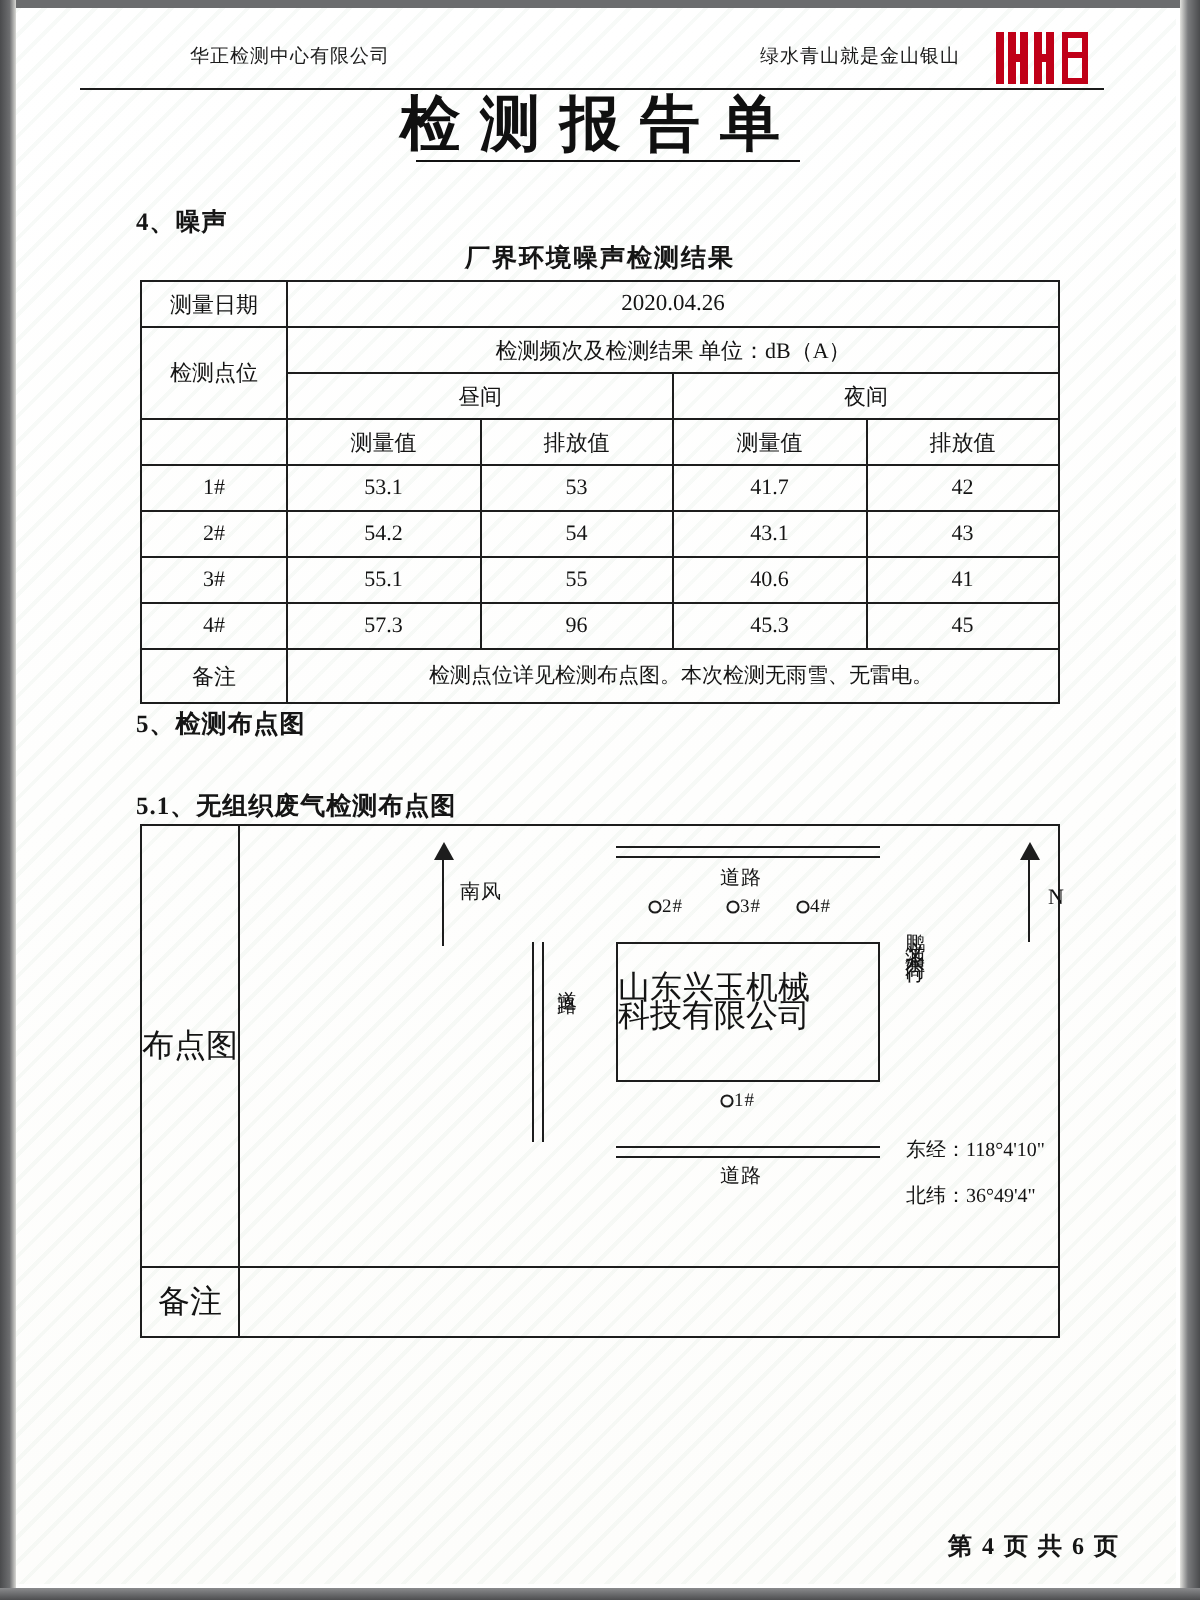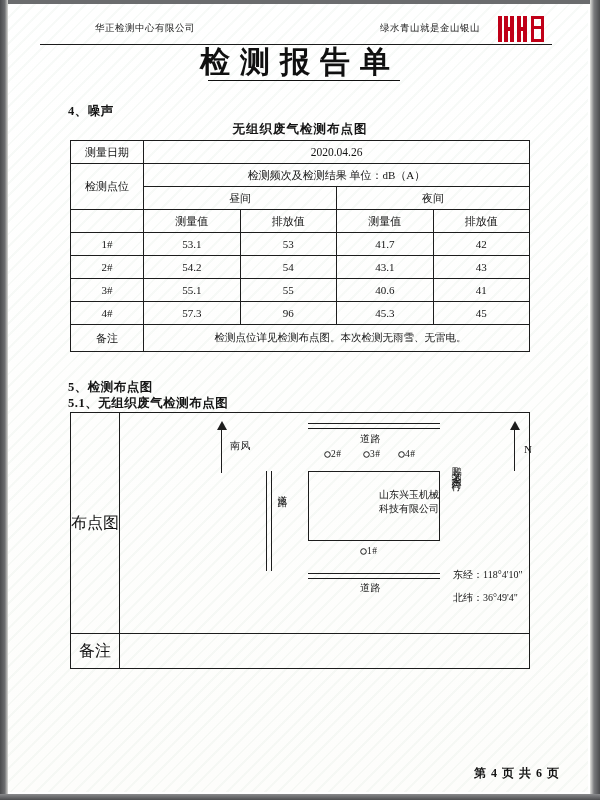--- a/index.html
+++ b/index.html
@@ -121,21 +121,21 @@
     letter-spacing: 0.5px;
   }
 
   .sec {
     position: absolute;
     font-size: 12.5px;
     font-weight: bold;
     letter-spacing: 0.5px;
   }
   .sec.s4 { left: 68px; top: 103px; }
-  .sec.s5 { left: 68px; top: 379px; }
+  .sec.s5 { left: 68px; top: 354px; }
   .sec.s51 { left: 68px; top: 395px; }
 
   .tbl-title {
     position: absolute;
     left: 0;
     top: 121px;
     width: 600px;
     text-align: center;
     font-size: 12.5px;
     font-weight: bold;
@@ -213,22 +213,22 @@
     color: #141414;
   }
   .road-label.vert {
     writing-mode: vertical-rl;
     text-orientation: upright;
     letter-spacing: 2px;
   }
   .plant {
     position: absolute;
     border: 1.2px solid #1d1d1d;
-    text-align: right;
-    font-size: 10px;
+    text-align: left;
+    font-size: 16px;
     line-height: 14px;
     padding-top: 16px;
     box-sizing: border-box;
   }
   .arrow-line {
     position: absolute;
     border-left: 1px solid #1d1d1d;
   }
   .pt {
     position: absolute;
@@ -295,21 +295,21 @@
       </svg>
     </div>
     <div class="head-rule"></div>
   </div>
 
   <div class="title">检测报告单</div>
   <div class="title-underline"></div>
 
 
   <div class="sec s4">4、噪声</div>
-  <div class="tbl-title">无组织废气检测布点图</div>
+  <div class="tbl-title">厂界环境噪声检测结果</div>
 
   <table class="grid" id="noise-table">
     <tbody>
         <tr>
       <td class="col-point">测量日期</td>
       <td class="cell-date" colspan="4">2020.04.26</td>
     </tr>
     <tr>
       <td class="col-point" rowspan="2">检测点位</td>
       <td colspan="4">检测频次及检测结果    单位：dB（A）</td>

